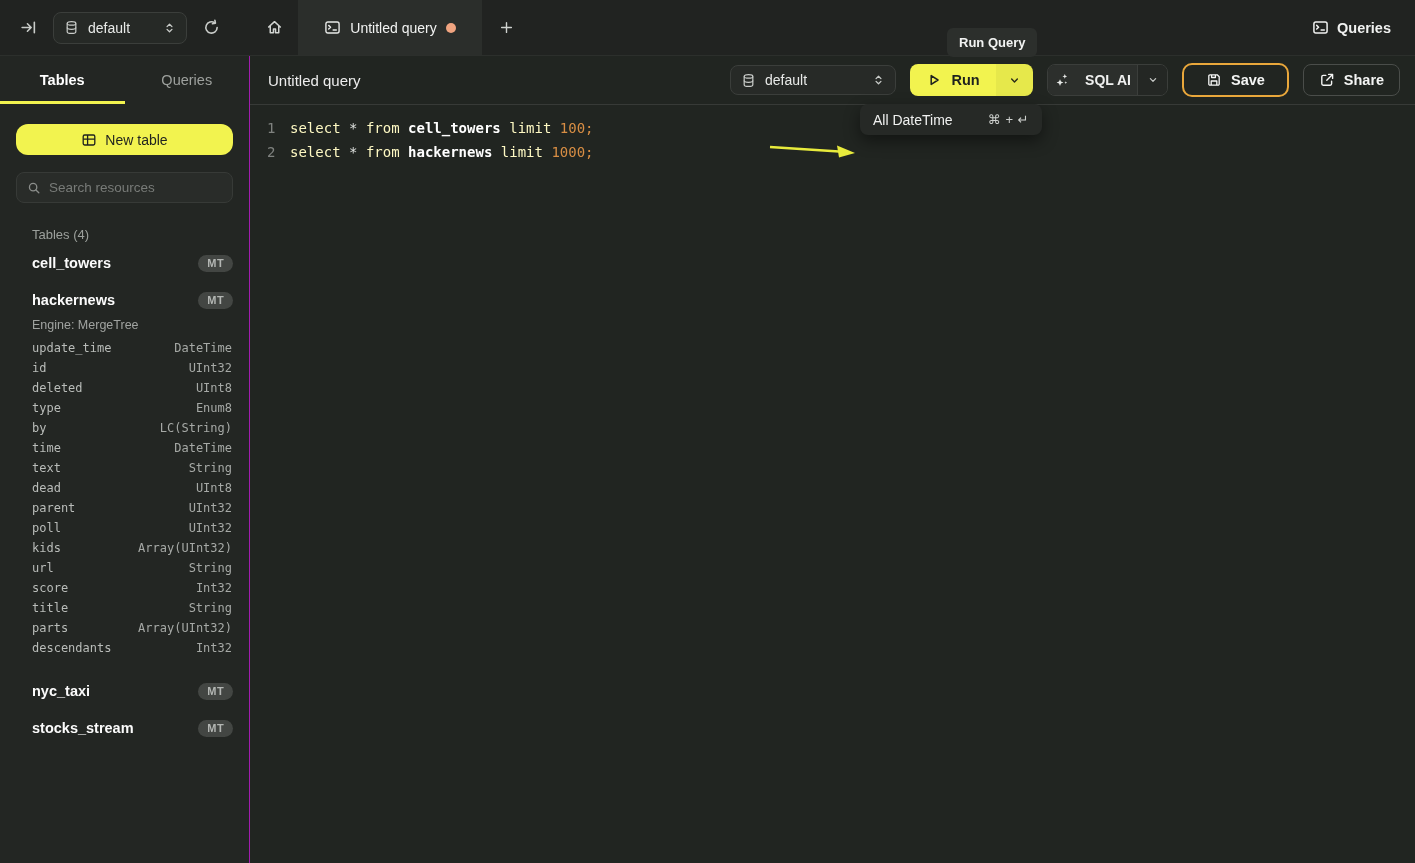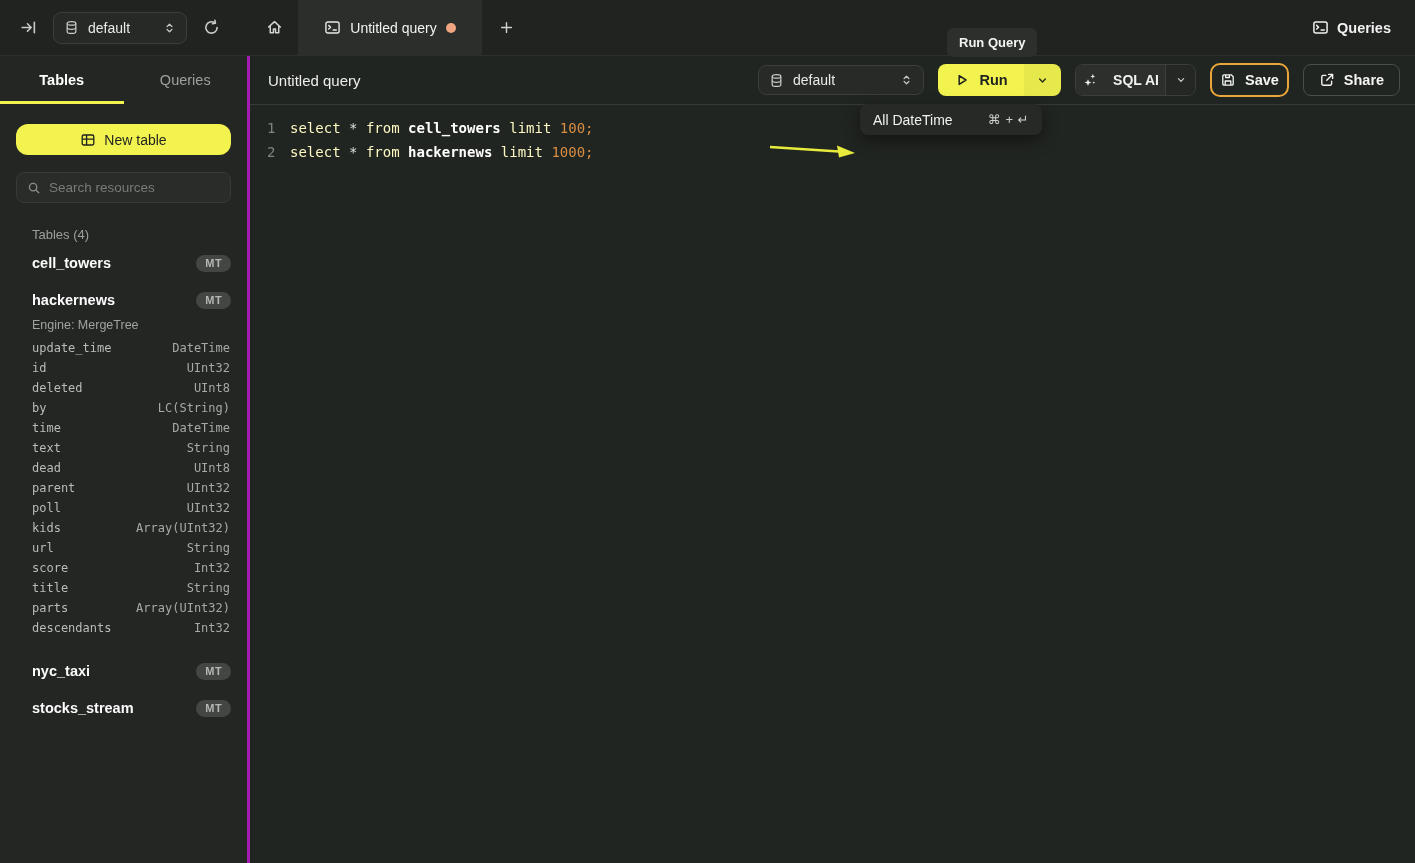--- a/index.html
+++ b/index.html
@@ -31,21 +31,21 @@
     justify-content:center; gap:9px; cursor:pointer; color:#f2f3f2;
   }
   .query-tab .dot { width:10px; height:10px; border-radius:50%; background:#f0a480; flex:none; }
   .tab-plus { width:49px; display:flex; align-items:center; justify-content:center; color:#cfd2cf; cursor:pointer; }
   .topbar-spacer { flex:1; }
   .queries-btn { display:flex; align-items:center; gap:8px; padding:0 24px; color:#f0f1f0; font-weight:700; font-size:14.5px; cursor:pointer; }
 
   
   .sidebar {
     position:absolute; left:0; top:56px; width:250px; height:807px;
-    background:#232623; border-right:3px solid #a21caf; display:flex; flex-direction:column;
+    background:#232623; border-right:1px solid #a21caf; display:flex; flex-direction:column;
   }
   .side-tabs { display:flex; height:48px; flex:none; }
   .side-tab { width:125px; display:flex; align-items:center; justify-content:center; font-size:14.5px; color:#9da09d; cursor:pointer; position:relative; }
   .side-tab.active { color:#ffffff; font-weight:600; }
   .side-tab.active::after { content:""; position:absolute; left:0; right:0; bottom:0; height:3px; background:#f2f34f; }
   .new-table-btn {
     margin:20px 16px 0 16px; height:31px; flex:none; background:#f2f34f; border:none; border-radius:12px;
     display:flex; align-items:center; justify-content:center; gap:8px;
     color:#1f221f; font-size:14px; font-weight:500; cursor:pointer; font-family:inherit;
   }
@@ -90,21 +90,21 @@
     display:flex; align-items:center; gap:9px; padding:0 10px; cursor:pointer; color:#e8eae8; flex:none;
   }
   .tb-db .lbl { flex:1; font-size:14px; }
   .run-btn { display:flex; height:32px; border-radius:8px; overflow:hidden; cursor:pointer; flex:none; }
   .run-main { width:86px; background:#f2f34f; color:#1e211e; display:flex; align-items:center; justify-content:center; gap:9px; font-size:14.5px; font-weight:600; }
   .run-chevron { width:37px; background:#e6e84b; color:#3a3c22; display:flex; align-items:center; justify-content:center; }
   .sqlai-btn { display:flex; height:32px; border:1px solid #3b3e3b; border-radius:8px; overflow:hidden; cursor:pointer; flex:none; }
   .sqlai-main { width:89px; background:#2c2f2c; color:#f0f1f0; display:flex; align-items:center; justify-content:center; gap:15px; font-size:14px; font-weight:600; }
   .sqlai-chevron { width:30px; background:#242724; color:#c5c8c5; display:flex; align-items:center; justify-content:center; border-left:1px solid #3b3e3b; }
   .save-btn {
-    width:79px; height:34px; background:transparent; border:2px solid #e9a73b; border-radius:10px;
+    width:107px; height:34px; background:transparent; border:2px solid #e9a73b; border-radius:10px;
     display:flex; align-items:center; justify-content:center; gap:9px; color:#f4f5f4;
     font-size:14.5px; font-weight:600; cursor:pointer; flex:none; font-family:inherit;
   }
   .share-btn {
     width:97px; height:32px; background:transparent; border:1px solid #4a4d4a; border-radius:8px;
     display:flex; align-items:center; justify-content:center; gap:9px; color:#f4f5f4;
     font-size:14.5px; font-weight:600; cursor:pointer; flex:none; font-family:inherit;
   }
 
   
@@ -251,20 +251,24 @@
           <span class="col-name">update_time</span>
           <span class="col-type">DateTime</span>
         </div>
         <div class="col-row">
           <span class="col-name">id</span>
           <span class="col-type">UInt32</span>
         </div>
         <div class="col-row">
           <span class="col-name">deleted</span>
           <span class="col-type">UInt8</span>
+        </div>
+        <div class="col-row">
+          <span class="col-name">type</span>
+          <span class="col-type">Enum8</span>
         </div>
         <div class="col-row">
           <span class="col-name">by</span>
           <span class="col-type">LC(String)</span>
         </div>
         <div class="col-row">
           <span class="col-name">time</span>
           <span class="col-type">DateTime</span>
         </div>
         <div class="col-row">

